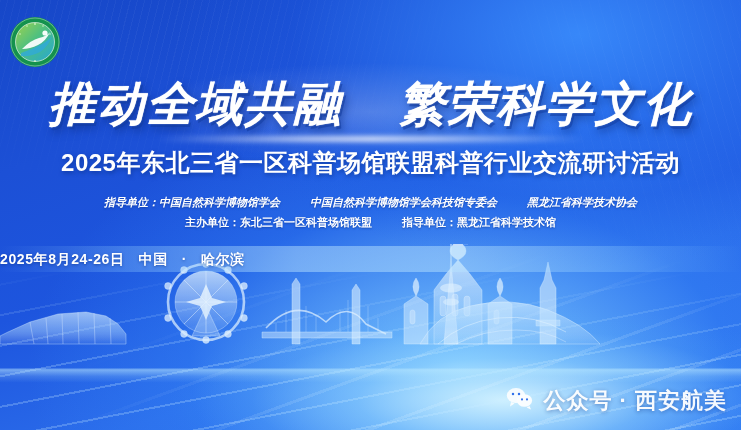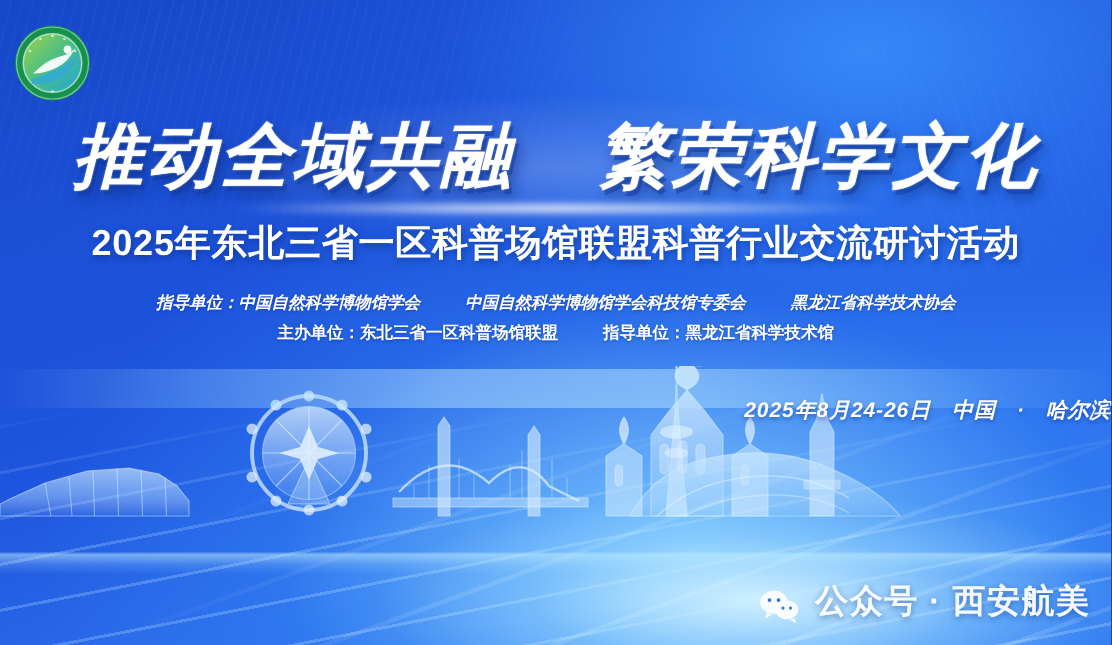--- a/index.html
+++ b/index.html
@@ -113,36 +113,35 @@
   }
   .org-line-1{top:194px;font-style:italic;}
   .org-line-2{top:214px;}
   .org-line .sp{display:inline-block;width:30px;}
 
   .date-band{
     position:absolute;left:0;right:0;top:246px;height:26px;
     background:linear-gradient(90deg, rgba(120,190,255,0) 0%, rgba(150,210,255,.30) 18%, rgba(185,228,255,.48) 40%, rgba(185,228,255,.48) 60%, rgba(150,210,255,.30) 82%, rgba(120,190,255,0) 100%);
   }
   .date-text{
-    position:absolute;left:0;right:0;top:263px;
-    text-align:right;
+    position:absolute;left:0;right:0;top:249px;
+    text-align:left;
     font-size:14px;line-height:20px;
     font-weight:bold;
     color:#ffffff;
     letter-spacing:.6px;
     text-shadow:0 1px 3px rgba(10,45,130,.55);
     white-space:nowrap;
-    font-style:italic;
   }
   .date-text .mid{display:inline-block;width:14px;}
 
   
   .watermark{
     position:absolute;right:14px;bottom:14px;
-    display:flex;align-items:flex-end;gap:9px;
+    display:flex;align-items:flex-start;gap:9px;
     color:#ffffff;
     font-size:22px;font-weight:bold;letter-spacing:1px;
     text-shadow:0 1px 4px rgba(10,45,130,.5);
     opacity:.94;
     white-space:nowrap;
   }
   .wechat-icon{width:28px;height:24px;display:block;}
 </style>
 </head>
 <body>

